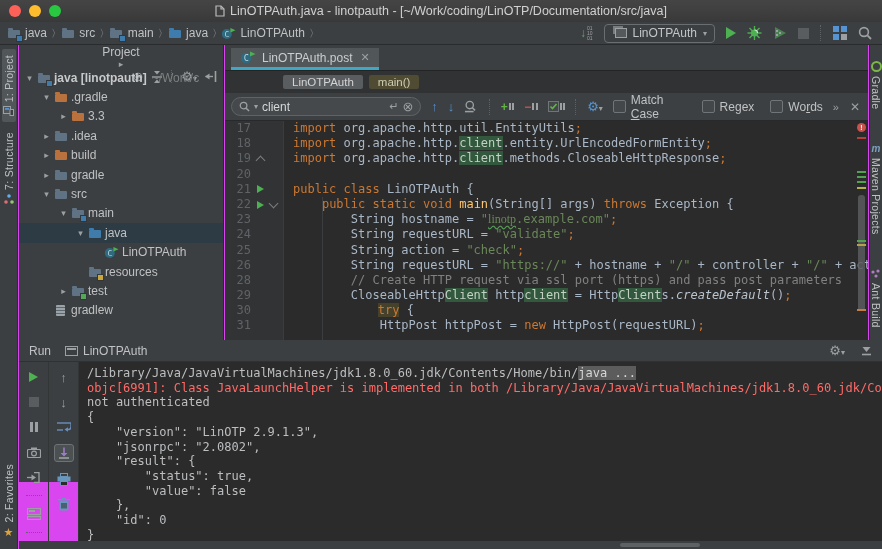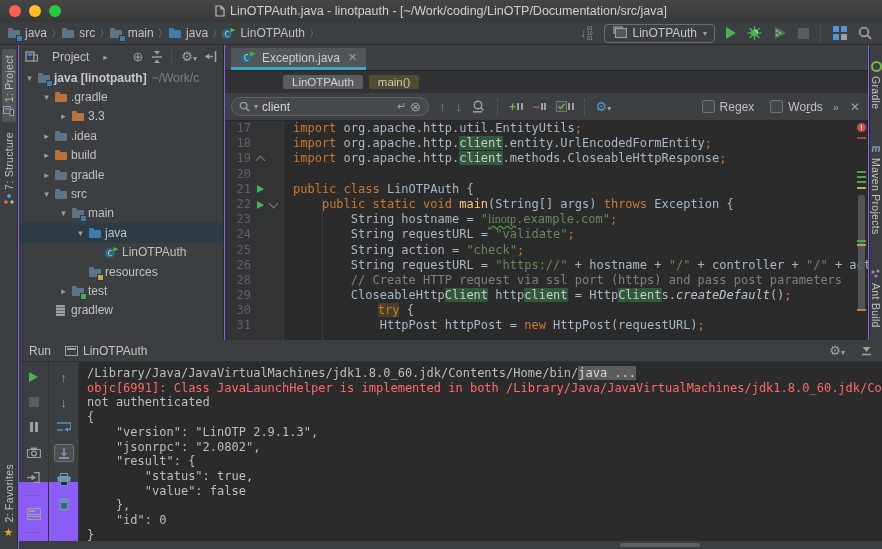--- a/index.html
+++ b/index.html
@@ -1,19 +1,19 @@
 <!DOCTYPE html>
 <html><head>
 <meta charset="utf-8">
 <style>
   html,body{margin:0;padding:0;background:#1f2021;}
   body{width:882px;height:549px;position:relative;overflow:hidden;
        font-family:"Liberation Sans", sans-serif;color:#bbbbbb;font-size:12px;
        -webkit-font-smoothing:antialiased;}
-  .app{position:absolute;inset:0;background:#8b5cf6;padding-left:24px;}
+  .app{position:absolute;inset:0;background:#d946ef;padding-left:24px;}
 
   
   .titlebar{position:absolute;left:0;top:0;width:882px;height:22px;
     background:linear-gradient(#454545,#393939);border-bottom:1px solid #282828;
     display:flex;align-items:center;}
   .traffic{display:flex;gap:8px;margin-left:9px;}
   .tl{width:12px;height:12px;border-radius:50%;}
   .tl.red{background:#ff6159}.tl.yellow{background:#ffbd2e}.tl.green{background:#28c941}
   .win-title{position:absolute;left:0;right:0;text-align:center;color:#d0d0d0;font-size:12.5px;
     display:flex;justify-content:center;align-items:center;gap:5px;pointer-events:none;}
@@ -45,21 +45,21 @@
   .vtext-down{writing-mode:vertical-rl;font-size:10.5px;color:#bfc1c3;letter-spacing:.3px;}
   .stripe-bottom{margin-top:auto;margin-bottom:4px;display:flex;flex-direction:column;align-items:center;}
 
   
   .right-stripe{position:absolute;right:0;top:45px;width:13px;height:504px;background:#3c3f41;
     border-left:1px solid #2c2e2f;display:flex;flex-direction:column;align-items:center;box-sizing:border-box;gap:18px;padding-top:6px;}
 
   
   .project-panel{position:absolute;left:19px;top:45px;width:205px;height:295px;background:#3c3f41;
     border-right:1px solid #262829;box-sizing:border-box;overflow:hidden;}
-  .panel-header{height:23px;display:flex;align-items:center;gap:14px;padding:0 6px;color:#bfc1c3;}
+  .panel-header{height:23px;display:flex;align-items:center;gap:0;padding:0 6px;color:#bfc1c3;flex-direction:column;}
   .ph-icons{margin-left:auto;display:flex;align-items:center;gap:8px;color:#9da0a2;}
   .tree{position:relative;}
   .trow{height:19.4px;display:flex;align-items:center;white-space:nowrap;color:#bfc1c3;}
   .trow.selected{background:#2d3b45;}
   .tarrow{width:13px;flex:none;text-align:center;color:#9da0a2;font-size:9px;}
   .tlabel{margin-left:3px;}
   .tsuffix{color:#7d7f81;margin-left:5px;}
   .tico{position:relative;display:inline-flex;width:15px;height:12px;flex:none;align-items:center;justify-content:center;}
   .folder{position:relative;display:inline-block;width:12px;height:8px;border-radius:1px;margin-top:2px;}
   .folder::before{content:"";position:absolute;top:-2px;left:0;width:5px;height:2px;background:inherit;border-radius:1px 1px 0 0;}
@@ -413,21 +413,21 @@
   <div class="editor">
     <div class="tabbar">
       <div class="tab">
         <span id="tab-class-icon">
             <svg width="16" height="13" viewBox="0 0 16 13">
               <circle cx="6.2" cy="7" r="5.3" fill="#2f6b80"></circle>
               <text x="6.2" y="10" font-size="8.5" font-family="DejaVu Sans Mono,monospace" fill="#bcd8e1" text-anchor="middle">C</text>
               <polygon points="10,0.5 15.5,3 10,5.5" fill="#4db152"></polygon>
             </svg>
           </span>
-        <span>Exception.java</span>
+        <span>LinOTPAuth.post</span>
         <span class="tab-close">✕</span>
       </div>
     </div>
     <div class="crumb-row" id="editor-crumbs">
         <span class="chip gray">LinOTPAuth</span>
         <span class="chip olive">main()</span>
       </div>
     <div class="search-row">
       <span class="search-field">
         <svg width="11" height="11" viewBox="0 0 12 12">
@@ -467,20 +467,24 @@
             <path d="M2.5 5.5 l2 2 l4 -4.5" stroke="#62b543" stroke-width="1.6" fill="none"></path>
           </svg>
           <span class="bars">
             <i></i>
             <i></i>
           </span>
         </span>
       <span class="vsep"></span>
       <span class="gear blue">⚙<span class="caret-down" style="color:#9da0a2">▾</span></span>
       <span class="search-opts" id="search-options">
+          <span class="opt">
+            <span class="cbx"></span>
+            <span>Match <u>C</u>ase</span>
+          </span>
           <span class="opt">
             <span class="cbx"></span>
             <span>Re<u>g</u>ex</span>
           </span>
           <span class="opt">
             <span class="cbx"></span>
             <span>Wo<u>r</u>ds</span>
           </span>
         </span>
       <span class="more">»</span>

